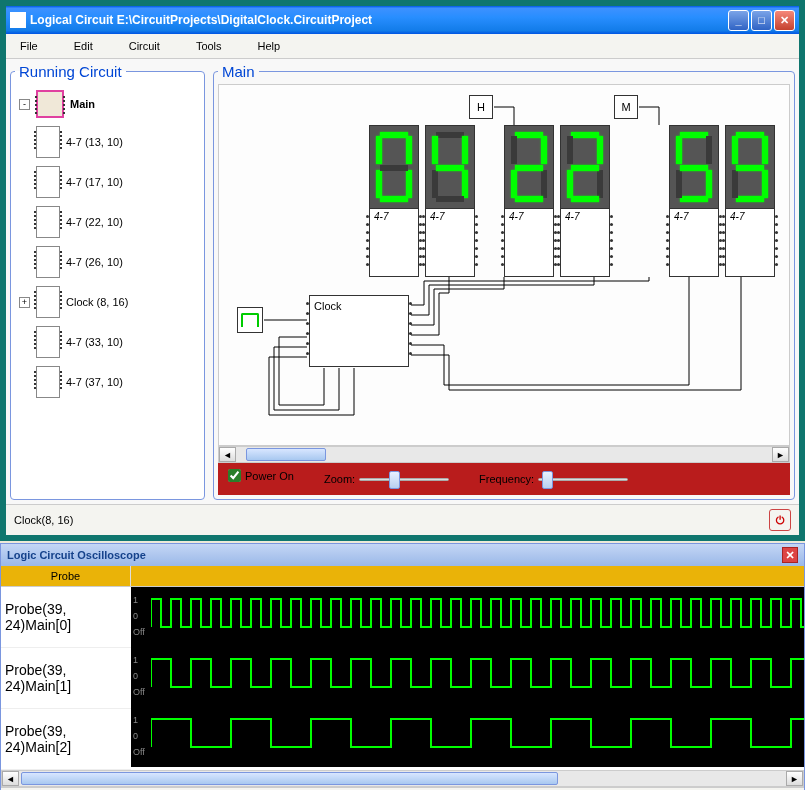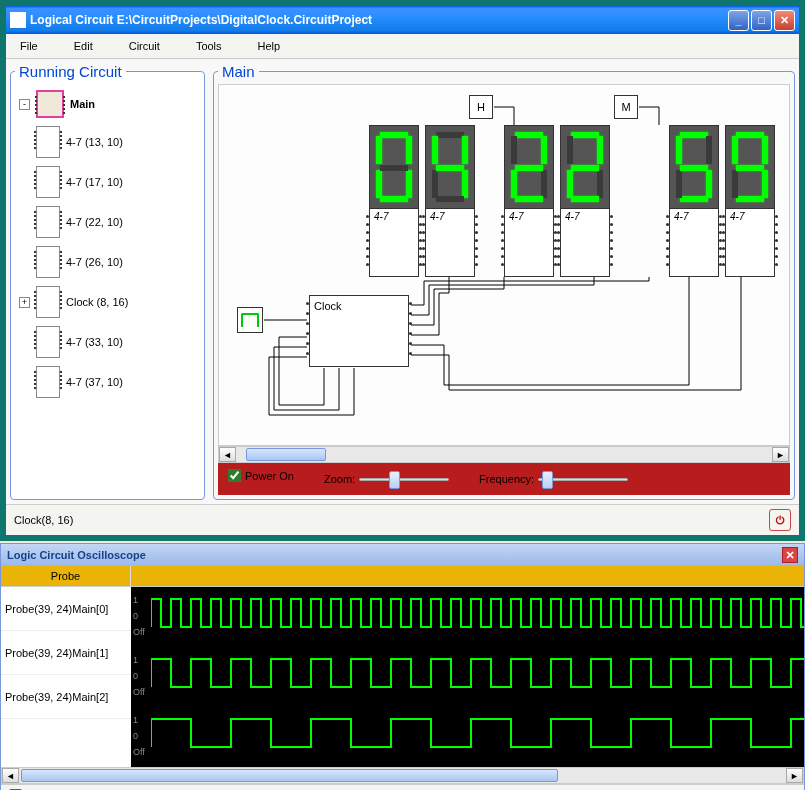--- a/index.html
+++ b/index.html
@@ -75,21 +75,21 @@
 
 
 .osc-window { border: 1px solid #7a96df; margin-top: 2px; }
 .osc-title { background: linear-gradient(to bottom, #c4d6f5, #9ab8e8); padding: 3px 6px; color: #15428b; font-weight: bold; display: flex; justify-content: space-between; align-items: center; }
 .osc-close { width: 16px; height: 16px; background: #d44; color: #fff; display: flex; align-items: center; justify-content: center; border: 1px solid #a22; font-size: 11px; cursor: pointer; }
 .osc-body { display: flex; background: #fff; }
 .osc-header { display: flex; border-bottom: 1px solid #ccc; background: #eab308; }
 .osc-header-cell { padding: 4px; text-align: center; border-right: 1px solid #ddd; }
 .osc-probes { width: 130px; background: #fff; }
 .osc-scope { flex: 1; background: #000; position: relative; height: 180px; overflow: hidden; }
-.osc-row { height: 44px; display: flex; align-items: center; padding: 0 4px; border-bottom: 1px solid #eee; font-size: 11px; }
+.osc-row { height: 61px; display: flex; align-items: center; padding: 0 4px; border-bottom: 1px solid #eee; font-size: 14px; }
 .osc-labels { position: absolute; left: 2px; color: #888; font-size: 9px; }
 
 .osc-footer { padding: 4px 8px; background: #f4f4f0; display: flex; align-items: center; gap: 4px; border-top: 1px solid #ccc; }
 
 svg.wavesvg { position: absolute; top: 0; left: 0; }
 svg.wiresvg { position: absolute; top: 0; left: 0; pointer-events: none; }
 input[type=checkbox] { accent-color: #2a7e2a; }
 </style>
 </head>
 <body>

